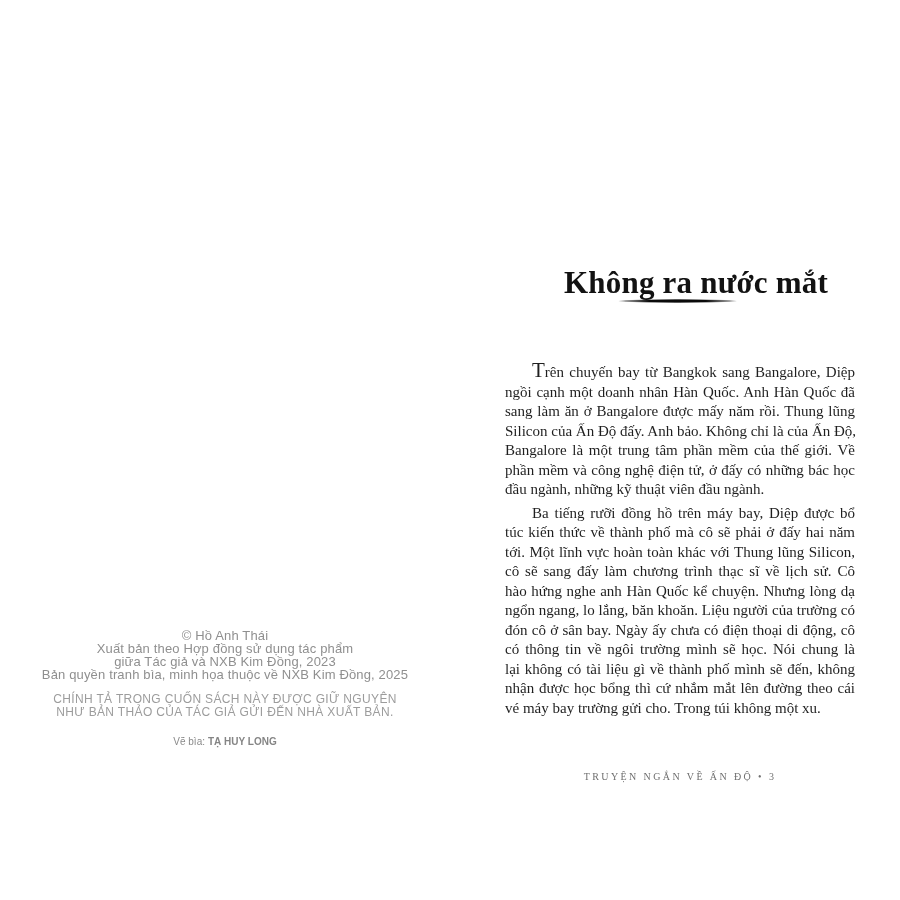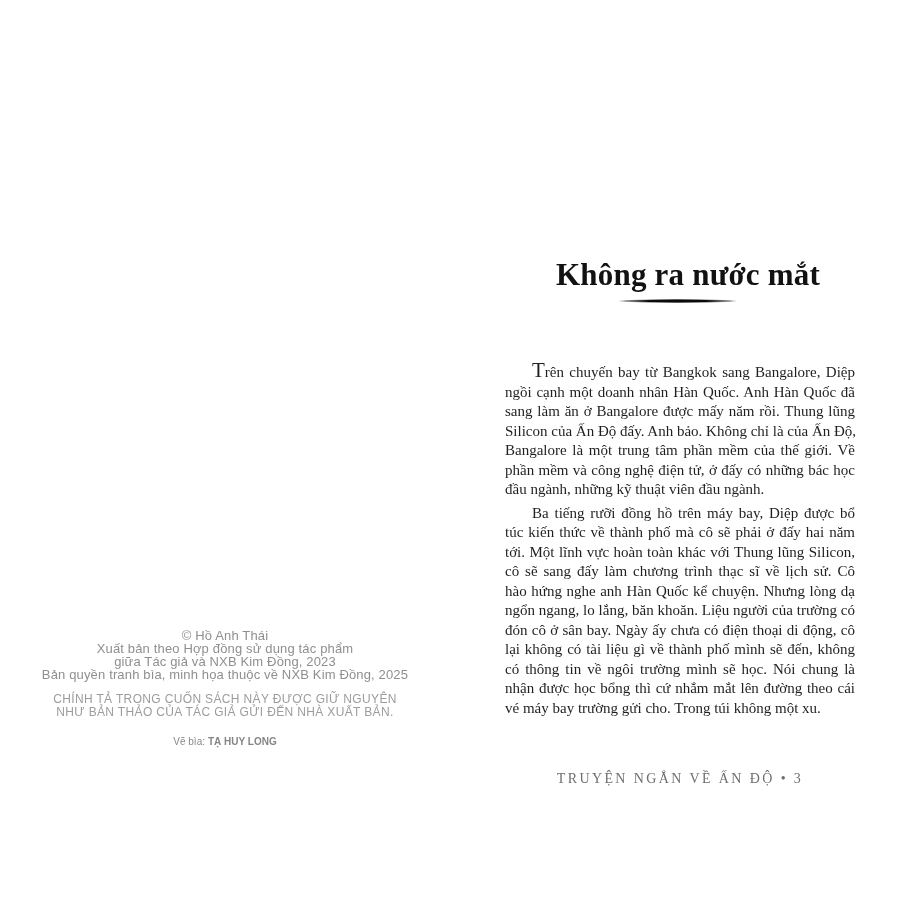--- a/index.html
+++ b/index.html
@@ -48,21 +48,21 @@
     left: 505px;
     top: 0;
     width: 350px;
     height: 900px;
   }
   .story-title {
     position: absolute;
     top: 249px;
     left: 0;
     width: 100%;
-    margin: 8px;
+    margin: 16px;
     text-align: center;
     font-size: 31px;
     font-weight: bold;
     color: #121212;
     letter-spacing: 0.2px;
     white-space: nowrap;
   }
   .title-divider {
     position: absolute;
     top: 299px;
@@ -95,21 +95,21 @@
   .leadcap {
     font-size: 21px;
     line-height: 0;
   }
   .running-footer {
     position: absolute;
     top: 771px;
     left: 0;
     width: 100%;
     text-align: center;
-    font-size: 14px;
+    font-size: 10px;
     letter-spacing: 2.4px;
     color: #6e6e6e;
     white-space: nowrap;
   }
 </style>
 </head>
 <body>
 
 <div class="canvas">
 
@@ -143,22 +143,22 @@
           <div class="line lastline">đầu ngành, những kỹ thuật viên đầu ngành.</div>
         </div>
         <div class="para">
           <div class="line indent">Ba tiếng rưỡi đồng hồ trên máy bay, Diệp được bổ</div>
           <div class="line">túc kiến thức về thành phố mà cô sẽ phải ở đấy hai năm</div>
           <div class="line">tới. Một lĩnh vực hoàn toàn khác với Thung lũng Silicon,</div>
           <div class="line">cô sẽ sang đấy làm chương trình thạc sĩ về lịch sử. Cô</div>
           <div class="line">hào hứng nghe anh Hàn Quốc kể chuyện. Nhưng lòng dạ</div>
           <div class="line">ngổn ngang, lo lắng, băn khoăn. Liệu người của trường có</div>
           <div class="line">đón cô ở sân bay. Ngày ấy chưa có điện thoại di động, cô</div>
+          <div class="line">có thông tin về ngôi trường mình sẽ học. Nói chung là</div>
           <div class="line">lại không có tài liệu gì về thành phố mình sẽ đến, không</div>
-          <div class="line">có thông tin về ngôi trường mình sẽ học. Nói chung là</div>
           <div class="line">nhận được học bổng thì cứ nhắm mắt lên đường theo cái</div>
           <div class="line lastline">vé máy bay trường gửi cho. Trong túi không một xu.</div>
         </div>
       </div>
     <div class="running-footer">TRUYỆN NGẮN VỀ ẤN ĐỘ • 3</div>
   </div>
 
 </div>
 
 </body></html>

